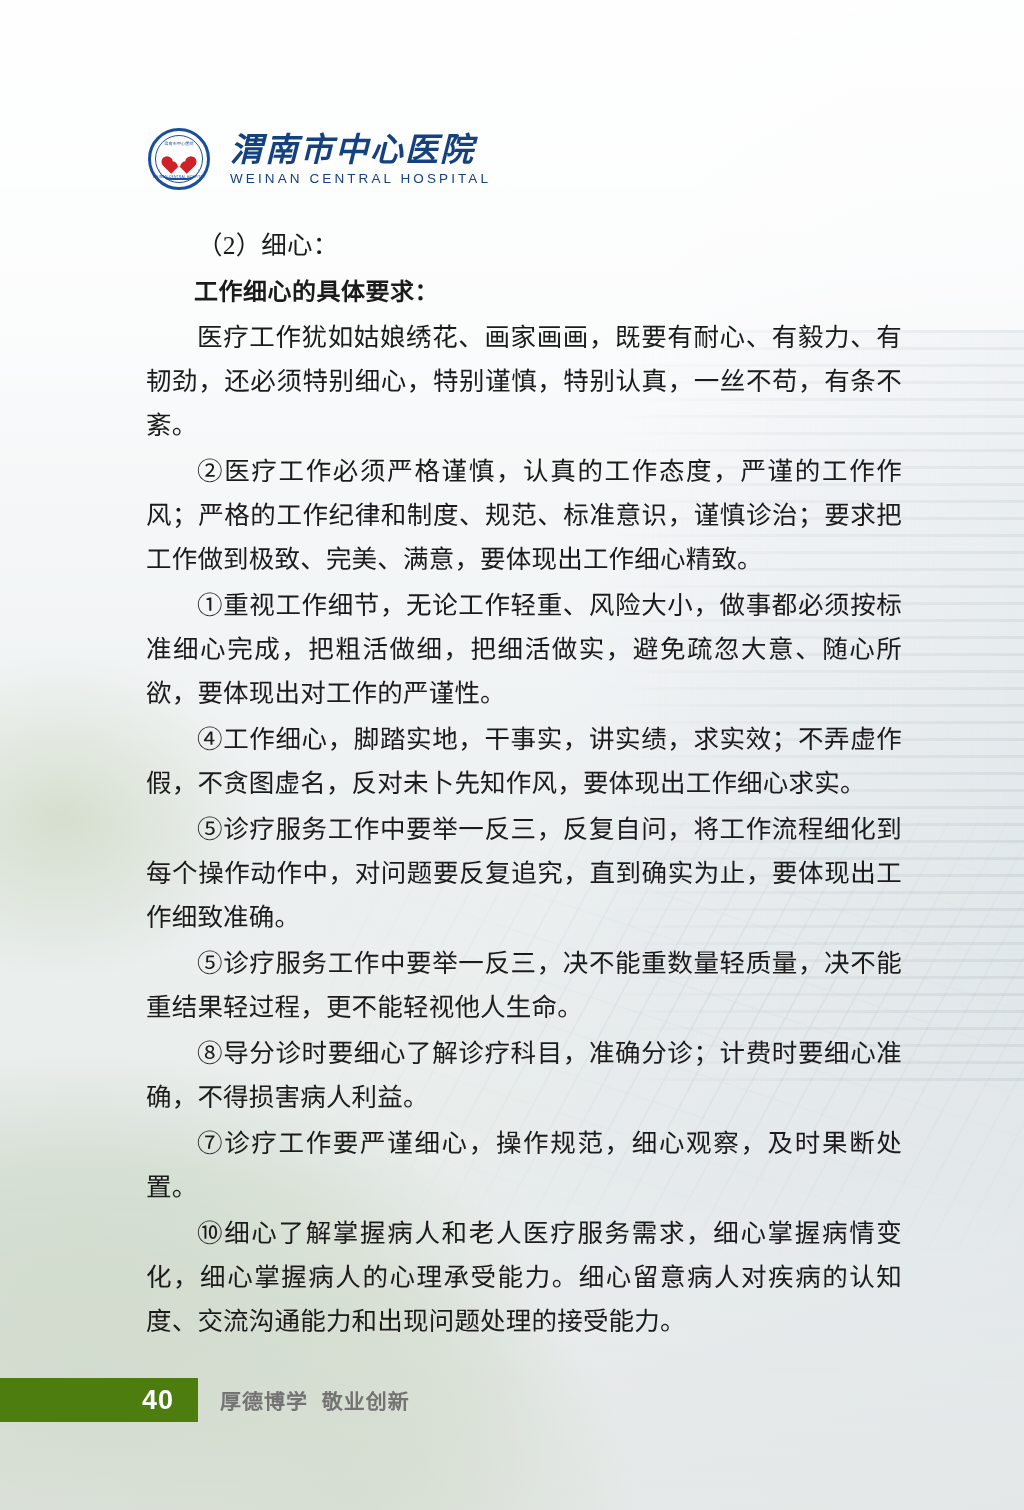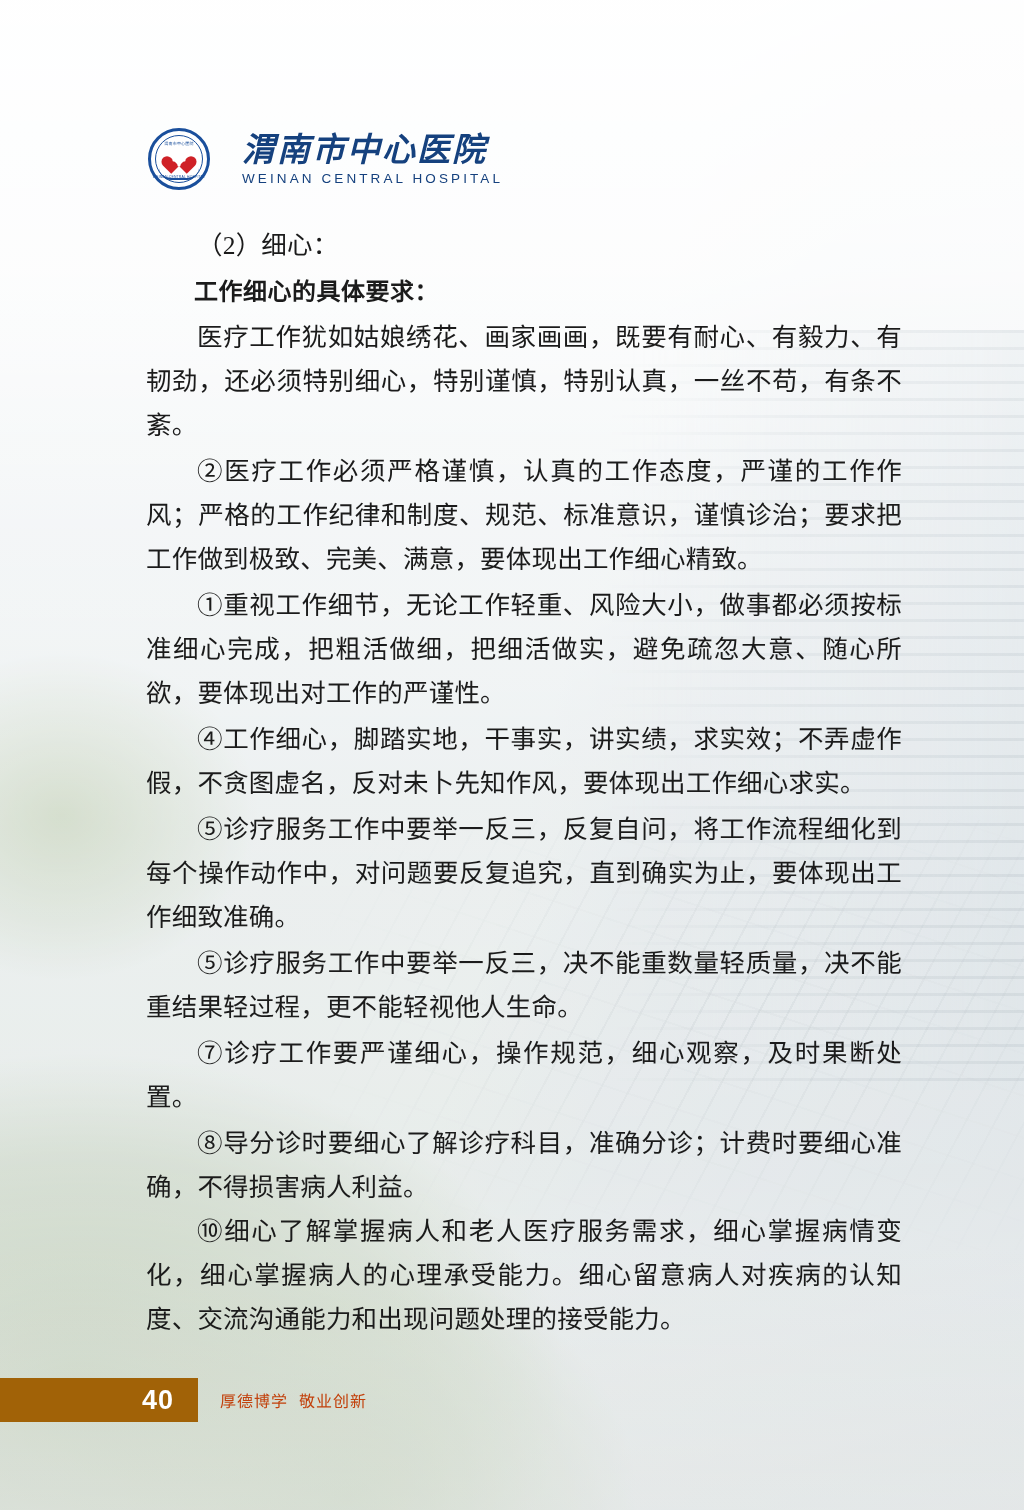--- a/index.html
+++ b/index.html
@@ -82,21 +82,21 @@
     background: linear-gradient(to bottom, rgba(255,255,255,0.55) 0%, rgba(255,255,255,0.30) 30%, rgba(255,255,255,0.22) 60%, rgba(255,255,255,0.30) 100%);
   }
 
   
   .masthead {
     position: absolute;
     left: 148px;
     top: 128px;
     display: flex;
     align-items: center;
-    gap: 32px;
+    gap: 20px;
   }
   .logo-mark {
     width: 62px;
     height: 62px;
     border-radius: 50%;
     background: #ffffff;
     border: 3px solid #1a4f9c;
     box-sizing: border-box;
     position: relative;
     flex: 0 0 auto;
@@ -218,53 +218,53 @@
     text-justify: inter-ideograph;
     letter-spacing: 0.2px;
   }
   .para.indent { text-indent: 2em; }
   .para.heading {
     font-weight: bold;
     font-family: "Liberation Sans", "DejaVu Sans", sans-serif;
     font-size: 24px;
     letter-spacing: 0.5px;
   }
-  .para.tight { margin-bottom: 10px; font-family: Liberation Mono, monospace; }
+  .para.tight { margin-bottom: 10px; }
 
   
   .footer {
     position: absolute;
     left: 0;
     top: 1378px;
     display: flex;
     align-items: stretch;
     height: 44px;
   }
   .footer-page {
     width: 198px;
-    background: #a16207;
+    background: #4d7c0f;
     color: #ffffff;
     font-family: "Liberation Sans", "DejaVu Sans", sans-serif;
     font-weight: bold;
     font-size: 27px;
     display: flex;
     align-items: center;
     justify-content: flex-end;
     padding-right: 24px;
     box-sizing: border-box;
     letter-spacing: 1px;
   }
   .footer-slogan {
     display: flex;
     align-items: center;
     padding-left: 22px;
-    color: #c2410c;
+    color: #737373;
     font-family: "Liberation Sans", "DejaVu Sans", sans-serif;
-    font-weight: normal;
-    font-size: 16px;
+    font-weight: bold;
+    font-size: 21px;
     letter-spacing: 1px;
     white-space: pre;
   }
 </style>
 </head>
 <body>
 
 <div class="page">
 
   <div class="bg"></div>
@@ -289,22 +289,22 @@
 
   <div class="content">
     <p class="para indent">（2）细心：</p>
     <p class="para indent heading">工作细心的具体要求：</p>
     <p class="para indent">医疗工作犹如姑娘绣花、画家画画，既要有耐心、有毅力、有韧劲，还必须特别细心，特别谨慎，特别认真，一丝不苟，有条不紊。</p>
     <p class="para indent">②医疗工作必须严格谨慎，认真的工作态度，严谨的工作作风；严格的工作纪律和制度、规范、标准意识，谨慎诊治；要求把工作做到极致、完美、满意，要体现出工作细心精致。</p>
     <p class="para indent">①重视工作细节，无论工作轻重、风险大小，做事都必须按标准细心完成，把粗活做细，把细活做实，避免疏忽大意、随心所欲，要体现出对工作的严谨性。</p>
     <p class="para indent">④工作细心，脚踏实地，干事实，讲实绩，求实效；不弄虚作假，不贪图虚名，反对未卜先知作风，要体现出工作细心求实。</p>
     <p class="para indent">⑤诊疗服务工作中要举一反三，反复自问，将工作流程细化到每个操作动作中，对问题要反复追究，直到确实为止，要体现出工作细致准确。</p>
     <p class="para indent">⑤诊疗服务工作中要举一反三，决不能重数量轻质量，决不能重结果轻过程，更不能轻视他人生命。</p>
+    <p class="para indent">⑧导分诊时要细心了解诊疗科目，准确分诊；计费时要细心准确，不得损害病人利益。</p>
     <p class="para indent">⑦诊疗工作要严谨细心，操作规范，细心观察，及时果断处置。</p>
-    <p class="para indent">⑧导分诊时要细心了解诊疗科目，准确分诊；计费时要细心准确，不得损害病人利益。</p>
     <p class="para indent tight">⑩细心了解掌握病人和老人医疗服务需求，细心掌握病情变化，细心掌握病人的心理承受能力。细心留意病人对疾病的认知度、交流沟通能力和出现问题处理的接受能力。</p>
   </div>
 
   <div class="footer">
     <div class="footer-page">40</div>
     <div class="footer-slogan">厚德博学  敬业创新</div>
   </div>
 
 </div>
 

